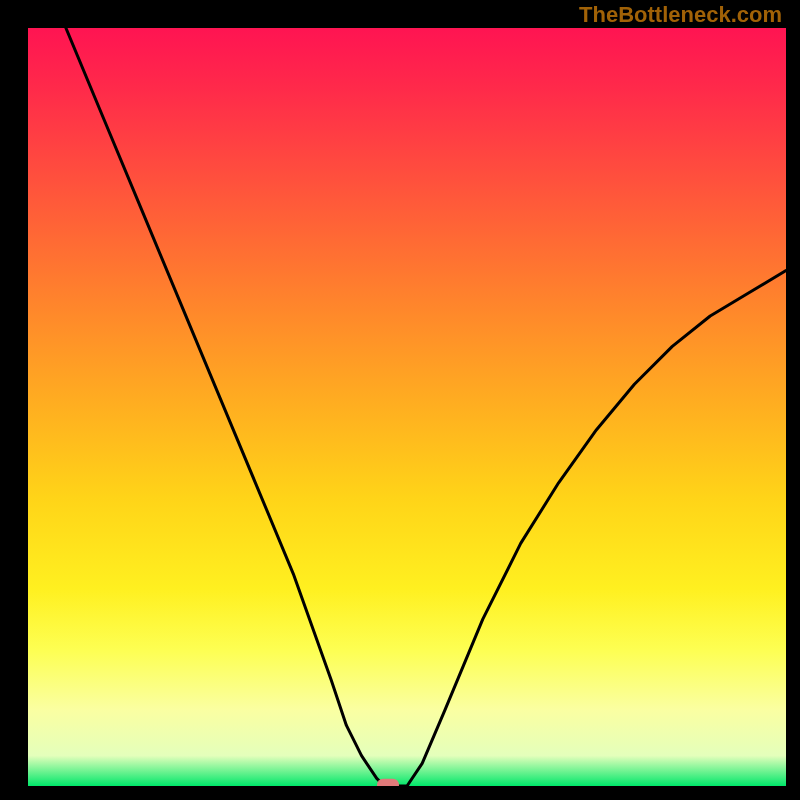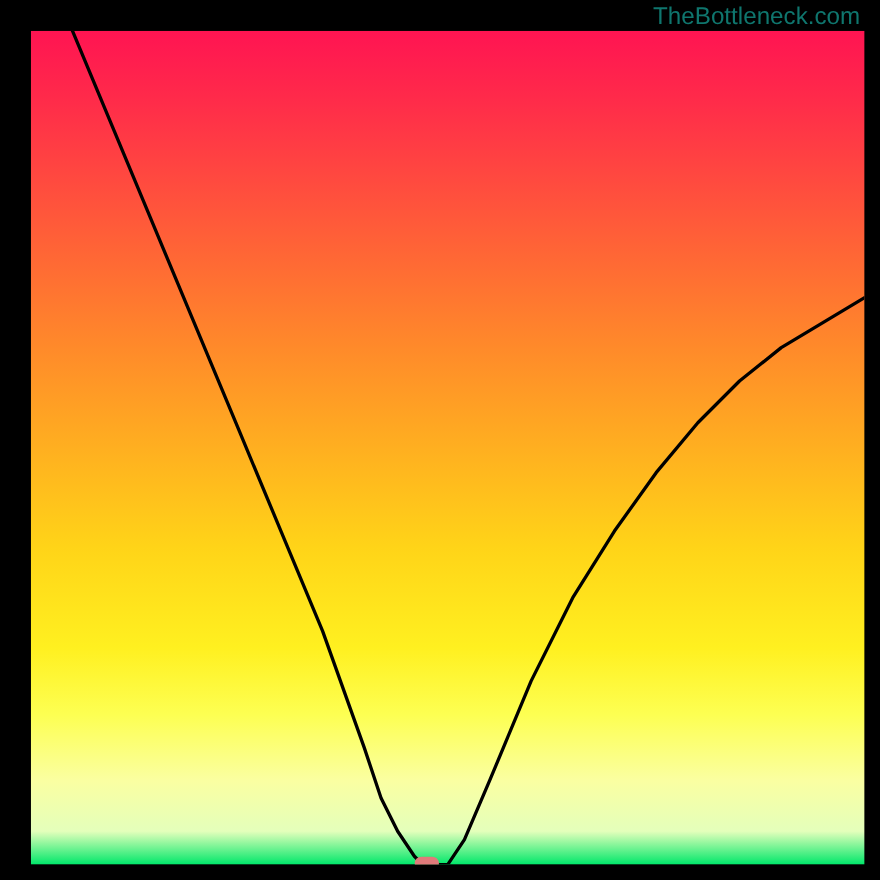--- a/index.html
+++ b/index.html
@@ -8,23 +8,23 @@
     width: 800px;
     height: 800px;
     background: #000;
     font-family: Arial, sans-serif;
     position: relative;
   }
   .watermark {
     position: absolute;
     top: 2px;
     right: 18px;
-    color: #0f766e;
+    color: #a16207;
     font-size: 22px;
-    font-weight: 400;
+    font-weight: 700;
     z-index: 10;
     text-align: center;
   }
   .plot-area {
     position: absolute;
     left: 28px;
     top: 28px;
     width: 758px;
     height: 758px;
     overflow: hidden;

